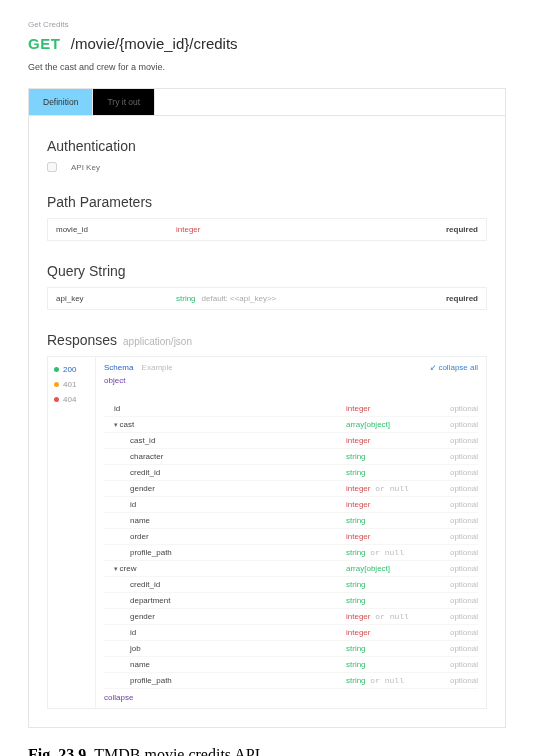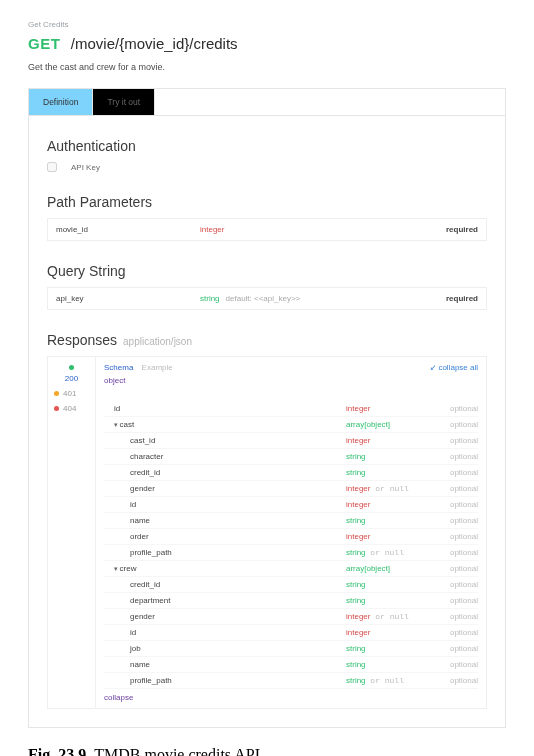--- a/index.html
+++ b/index.html
@@ -35,39 +35,39 @@
   .section { margin-bottom: 22px; }
   .cbrow { display: flex; align-items: flex-end; gap: 14px; color: #6a6a6a; font-size: 8px; }
   .cbrow input { width: 10px; height: 10px; }
 
   .ptable {
     border: 1px solid #eee; font-size: 8px;
   }
   .prow {
     display: flex; align-items: center; padding: 6px 8px;
   }
-  .pname { width: 144px; color: #444; }
+  .pname { width: 120px; color: #444; }
   .ptype { color: #2fbf6f; }
   .ptype.int { color: #d64c4c; }
   .pdefault { color: #aaa; margin-left: 6px; }
   .preq { margin-left: auto; color: #444; font-weight: 600; padding-left: 44px; }
 
   .resp-sub { color: #b5b5b5; font-size: 10px; font-weight: 400; margin-left: 6px; }
 
   .resp-wrap {
     border: 1px solid #eee; font-size: 8px;
   }
   .resp-top {
     display: flex;
   }
   .status-col {
     width: 48px; border-right: 1px solid #f1f1f1; padding: 8px 6px;
   }
   .status-item { display: flex; align-items: center; gap: 4px; margin-bottom: 6px; color: #999; }
-  .status-item.active { color: #2a62c8; flex-direction: column; }
+  .status-item.active { color: #2a62c8; }
   .dot { width: 5px; height: 5px; border-radius: 50%; display: inline-block; }
   .dot.green { background: #2fbf6f; }
   .dot.orange { background: #f5a623; }
   .dot.red { background: #e55353; }
 
   .schema-col { flex: 1; padding: 6px 8px; }
   .schema-head {
     display: flex; align-items: center; margin-bottom: 4px;
   }
   .schema-tabs { color: #2a62c8; font-size: 8px; }

